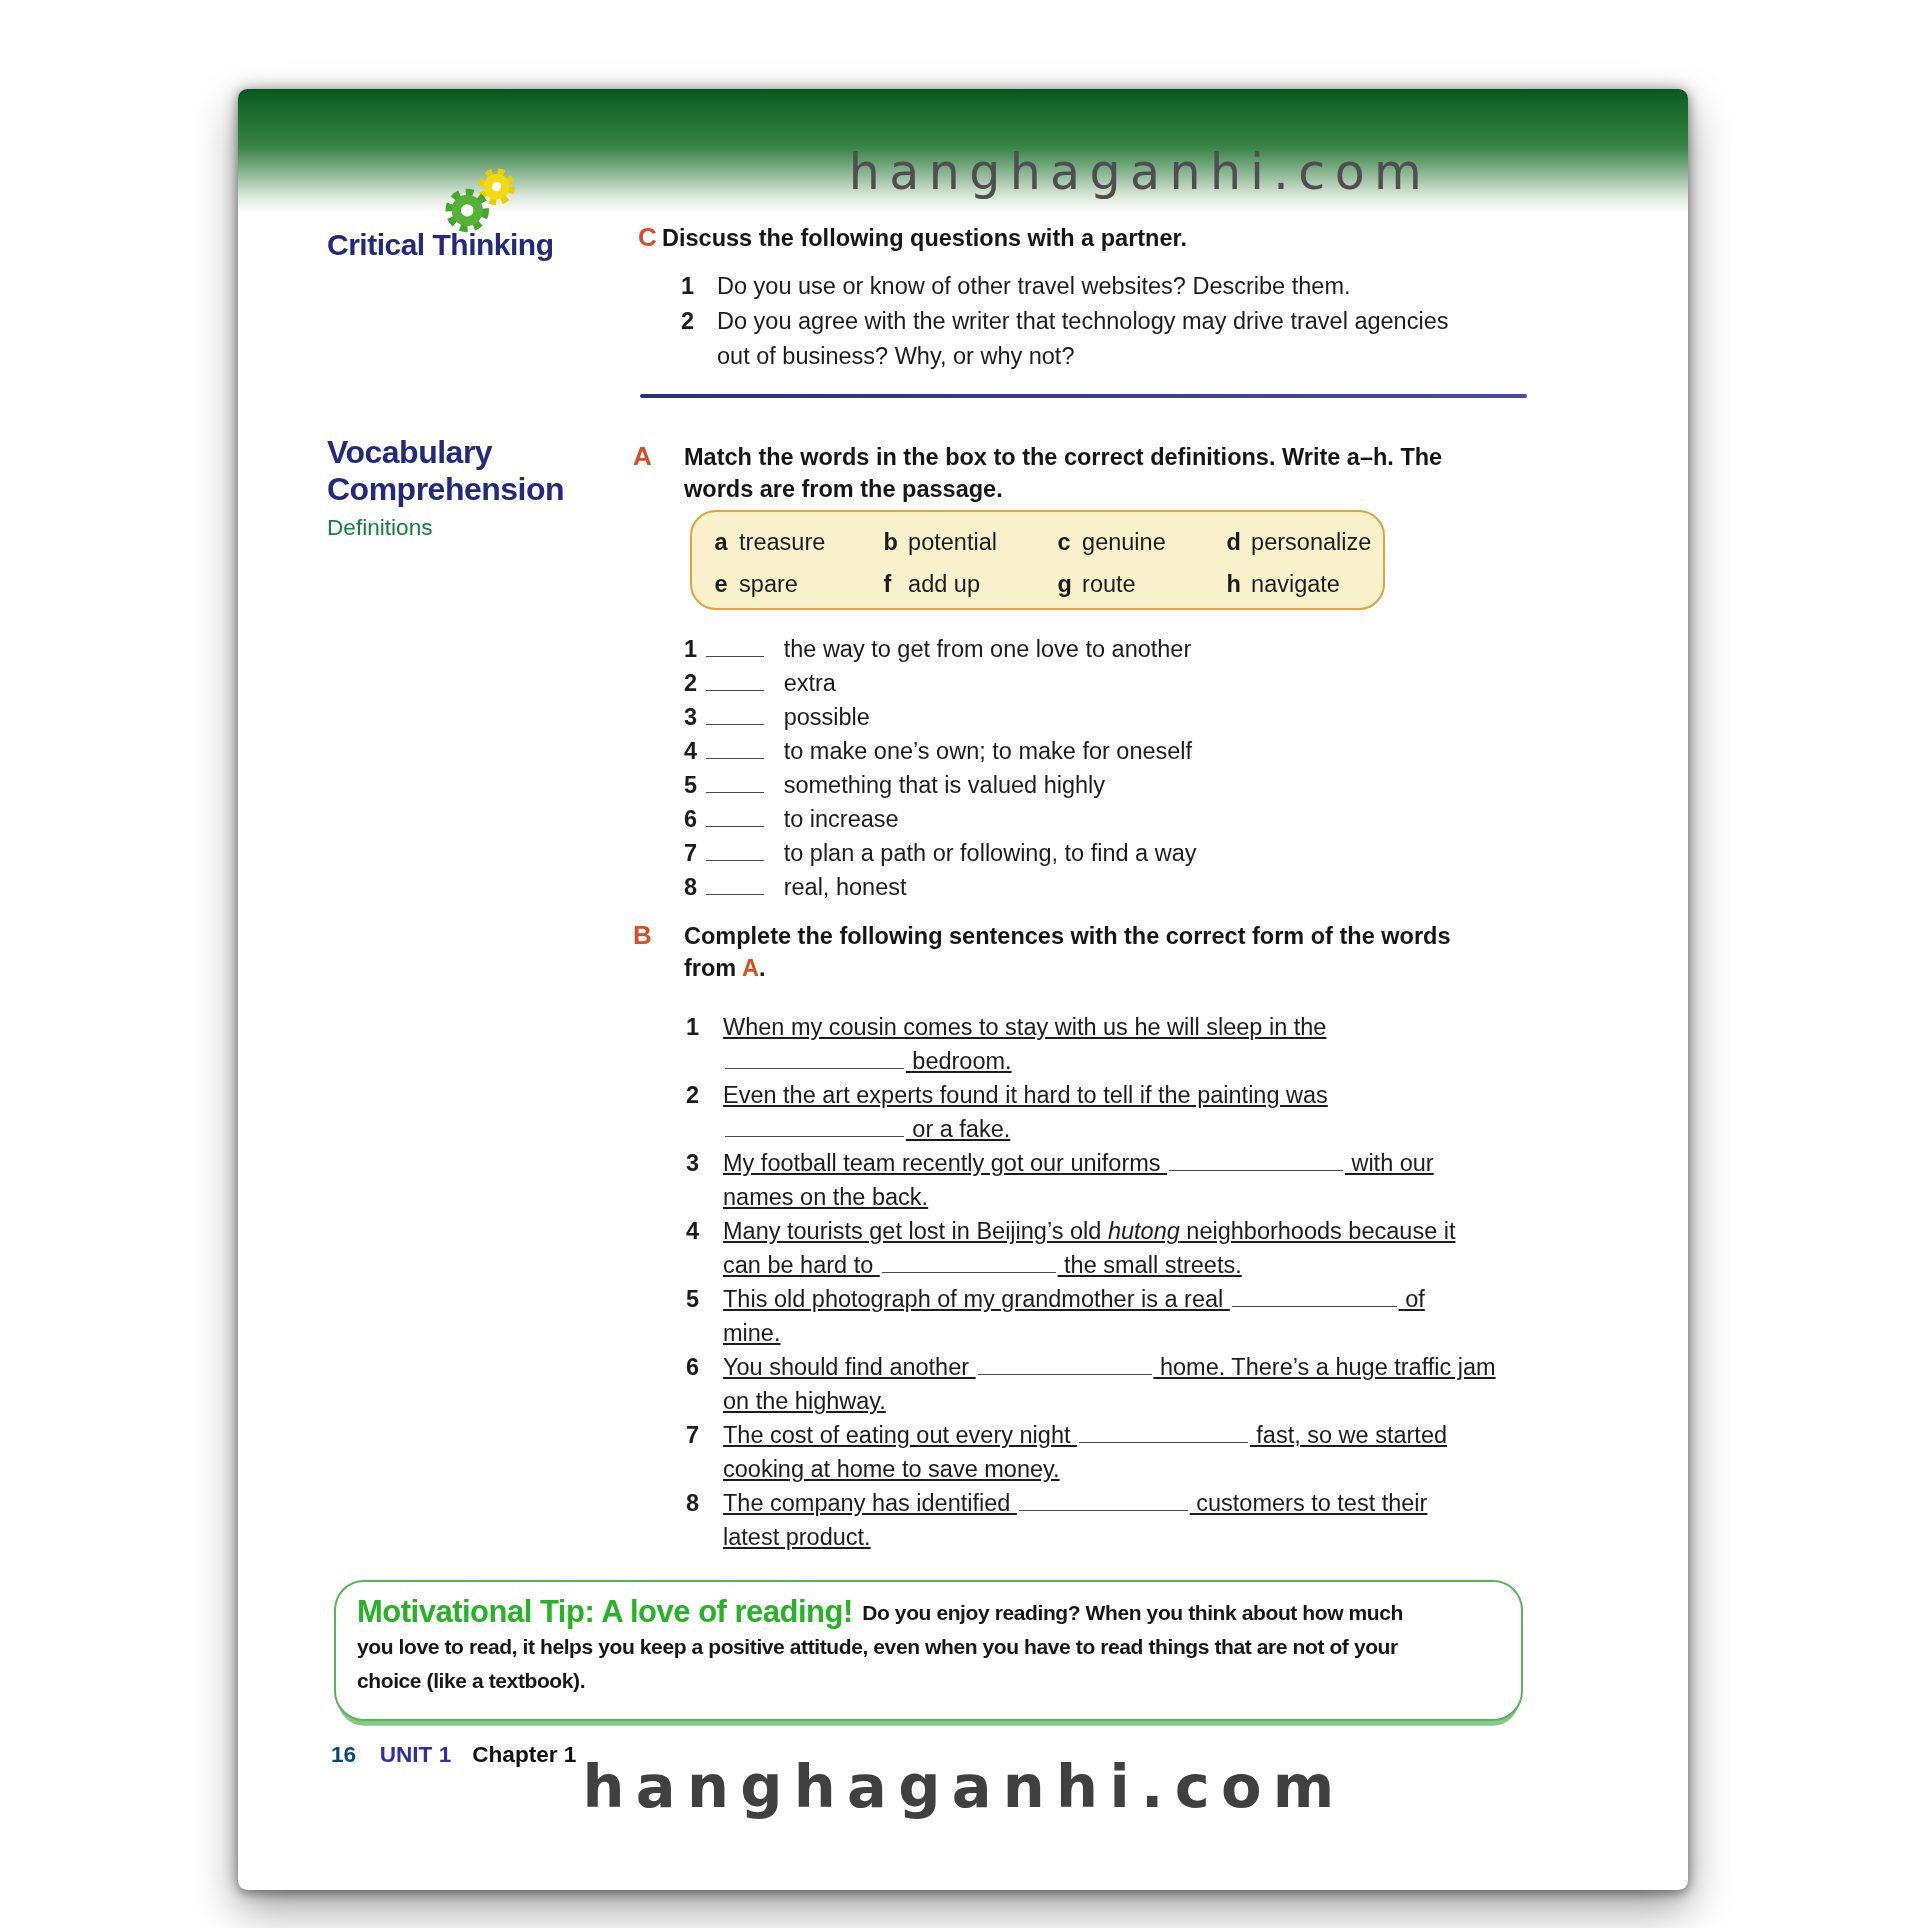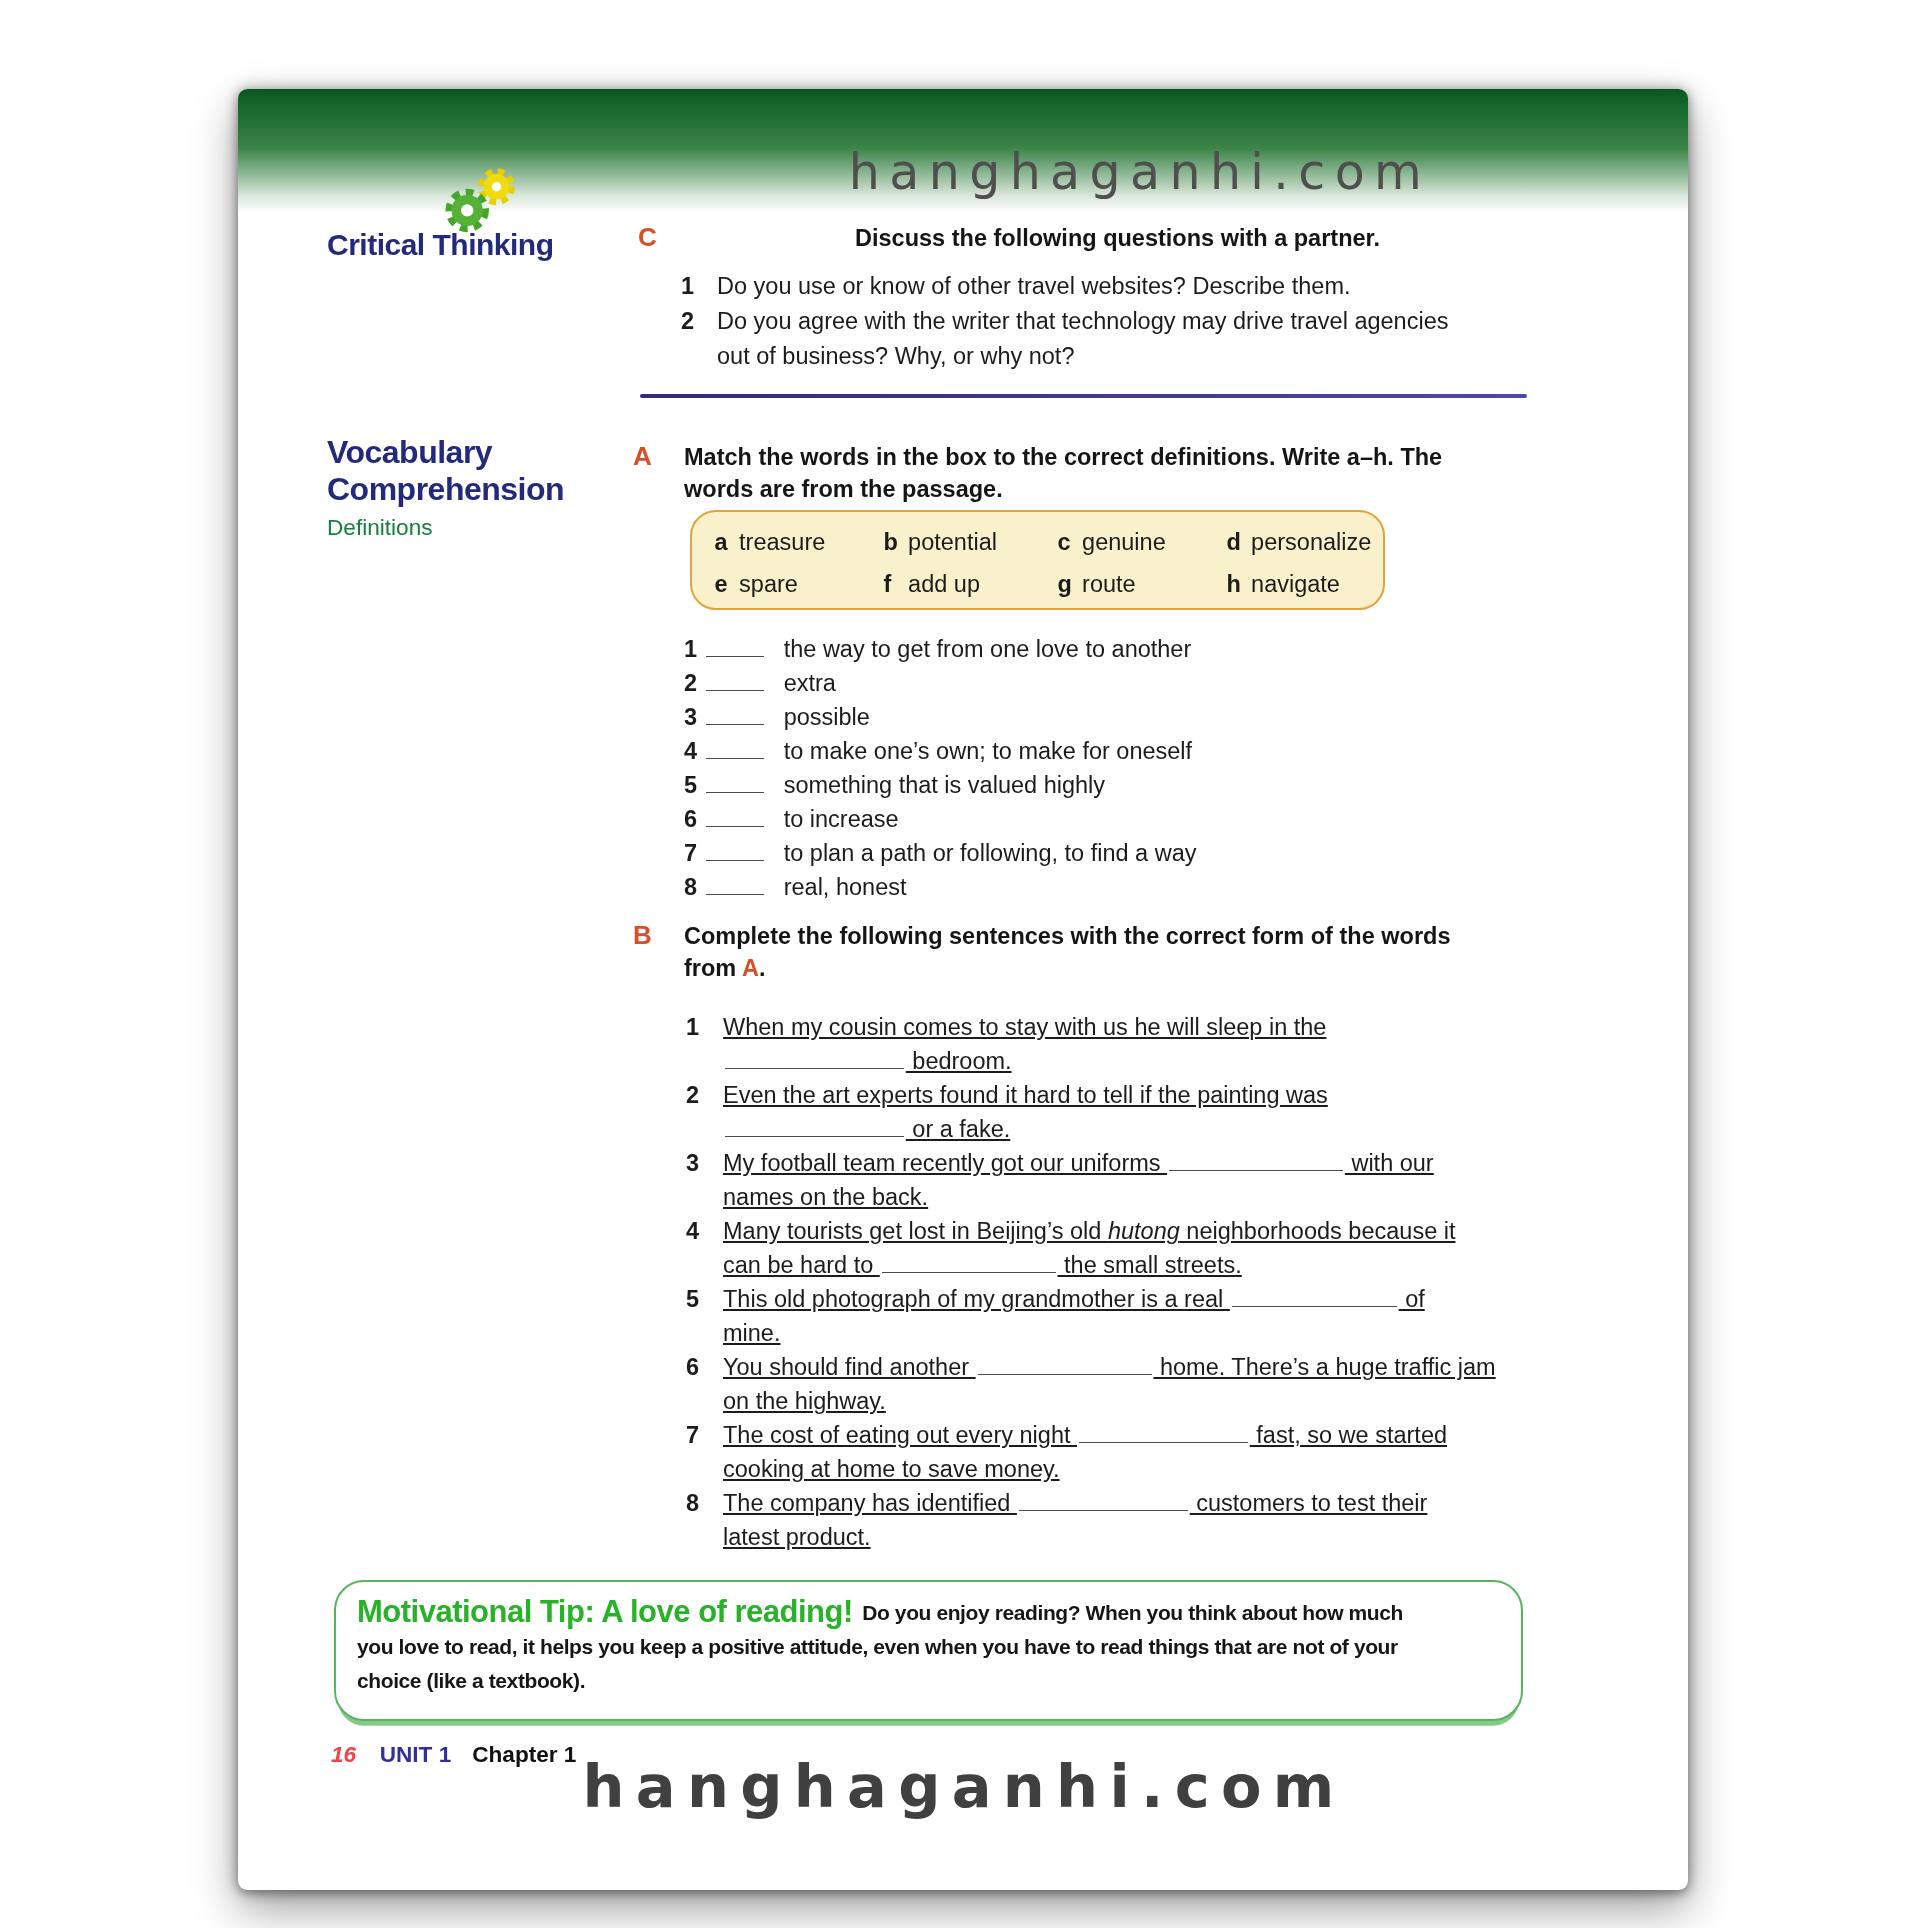--- a/index.html
+++ b/index.html
@@ -51,21 +51,21 @@
   .blank{display:inline-block;height:12.2px;border-bottom:1.9px solid #4a4a4a;margin:0 1.9px;}
   .tip-box{
     position:absolute;left:96px;top:1491px;width:1189px;box-sizing:border-box;
     background:#ffffff;border:2.8px solid #57b45c;border-radius:30px;
     padding:13px 19px 21px 21px;
     box-shadow:0 8.5px 0 -3.8px #86c98a;
   }
   .tip-text{font-size:21px;font-weight:bold;line-height:34px;letter-spacing:-0.4px;color:#161616;}
   .tip-heading{font-size:31px;font-weight:bold;color:#28b228;letter-spacing:-0.5px;margin-right:9.4px;vertical-align:-1.9px;}
   .footer{position:absolute;left:93px;top:1653px;font-size:22.6px;font-weight:bold;white-space:nowrap;}
-  .footer .pg{color:#ef4444;font-style:italic;}
+  .footer .pg{color:#0c4a6e;}
   .footer .unit{color:#2f2fa2;margin-left:23.5px;}
   .footer .chap{color:#111;margin-left:21px;}
   i{font-style:italic;}
 </style>
 </head>
 <body>
 
 <div class="paper">
 
   <div class="green-band"></div>
@@ -83,21 +83,21 @@
         <circle r="18" fill="none" stroke="#45a52c" stroke-width="10" stroke-dasharray="7.6 6.2"></circle>
         <circle r="16.5" fill="#55b236"></circle>
         <circle r="6.5" fill="#ffffff"></circle>
       </g>
     </svg>
   </div>
 
   <div class="ct-head">Critical Thinking</div>
 
   <span class="sec-letter" style="left:400px;top:133px;">C</span>
-  <div class="sec-head" style="left:456px;top:133px;width:847px;text-align:center;">Discuss the following questions with a partner.</div>
+  <div class="sec-head" style="left:424px;top:133px;width:847px;">Discuss the following questions with a partner.</div>
 
   <div class="q-list" id="c-questions">
       <div class="q-row">
         <span class="q-num">1</span>
         <div class="q-text">Do you use or know of other travel websites? Describe them.</div>
       </div>
       <div class="q-row">
         <span class="q-num">2</span>
         <div class="q-text">Do you agree with the writer that technology may drive travel agencies<br>out of business? Why, or why not?</div>
       </div>

